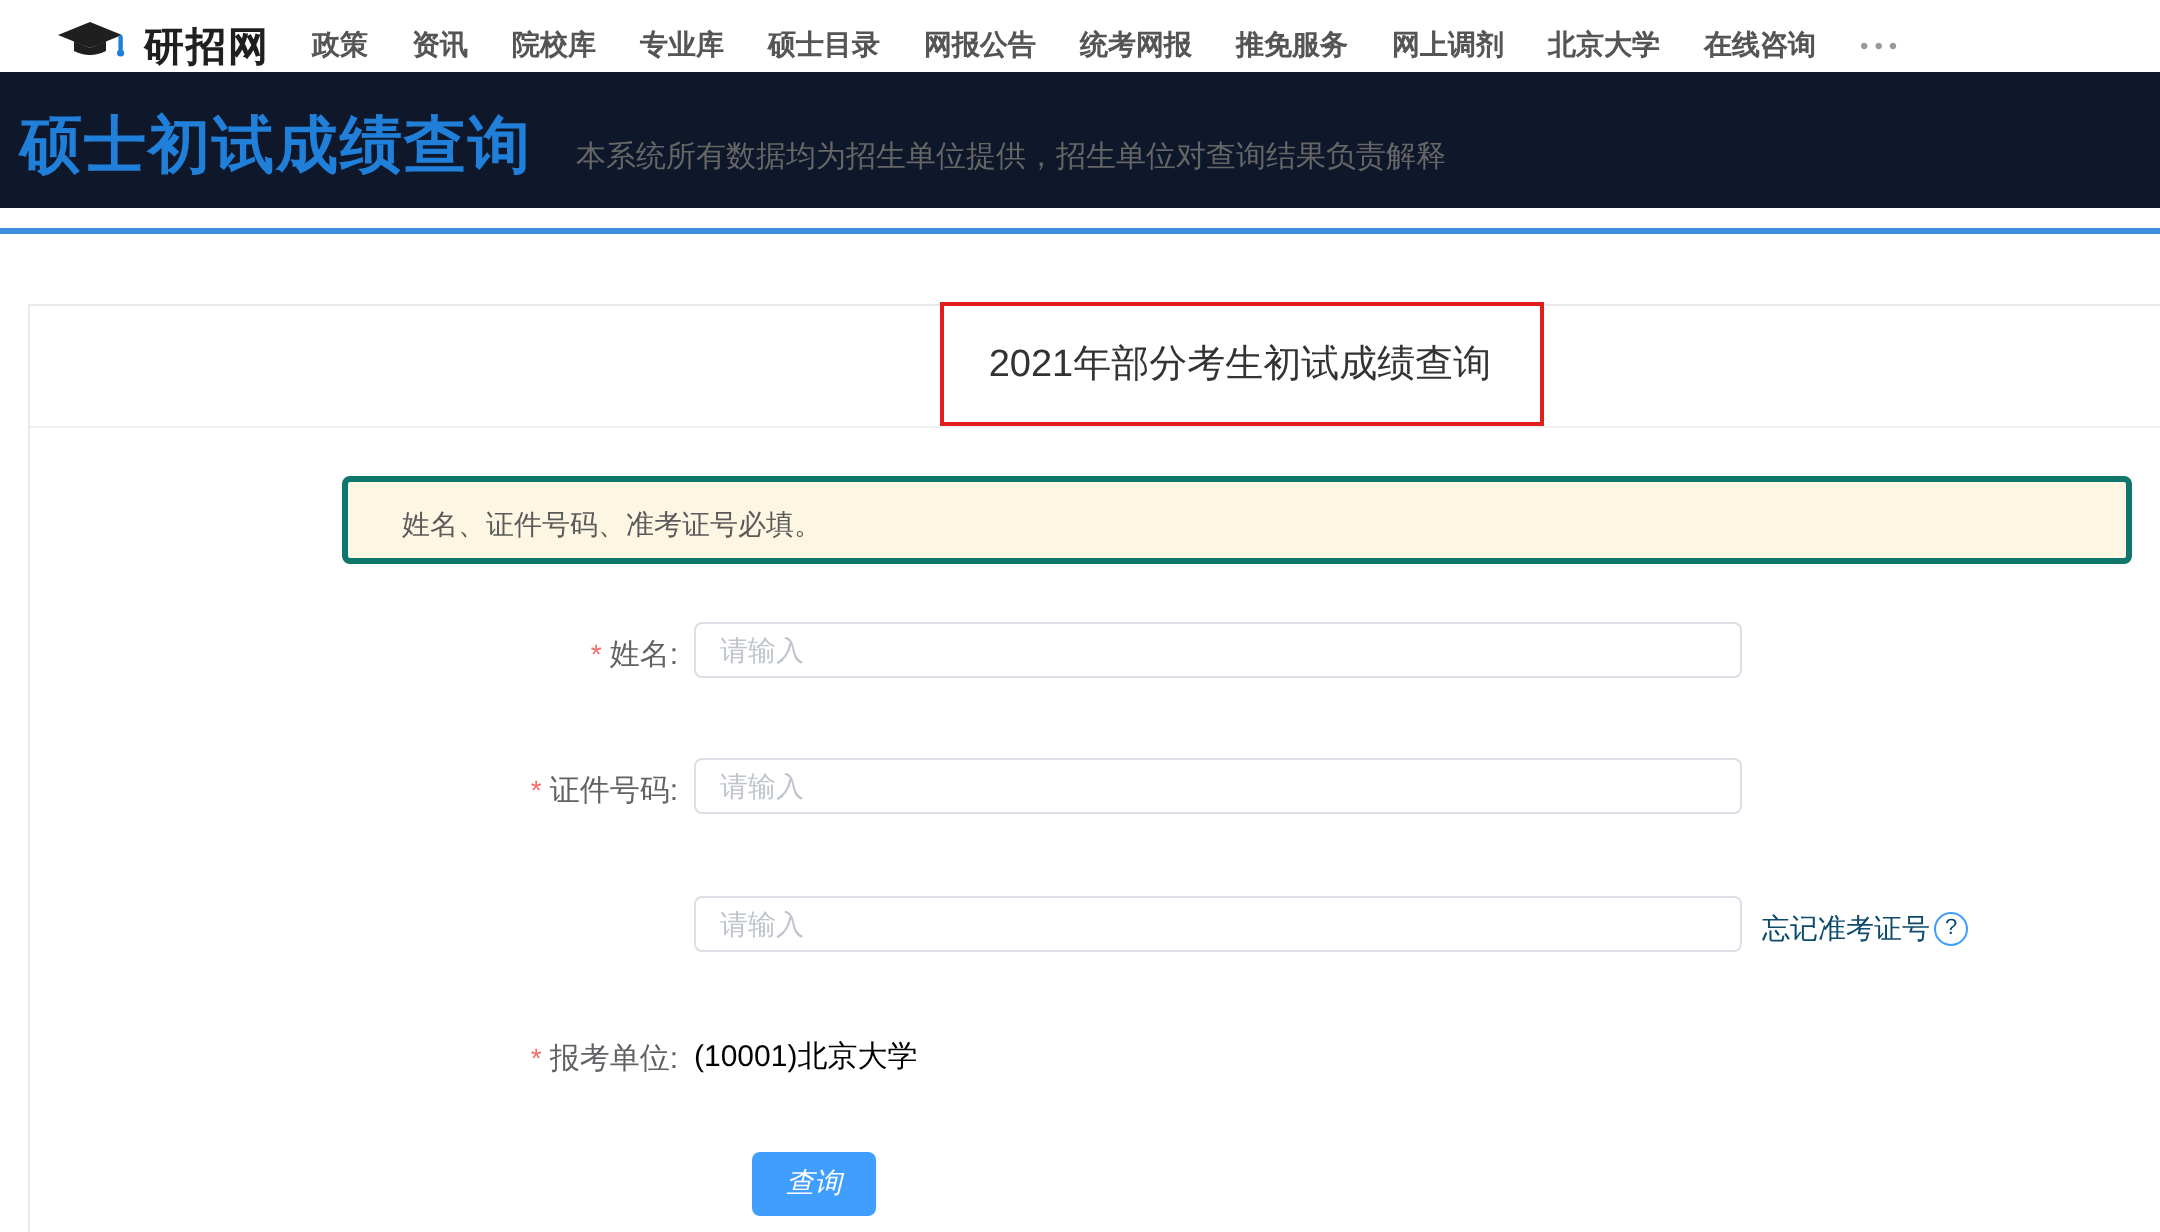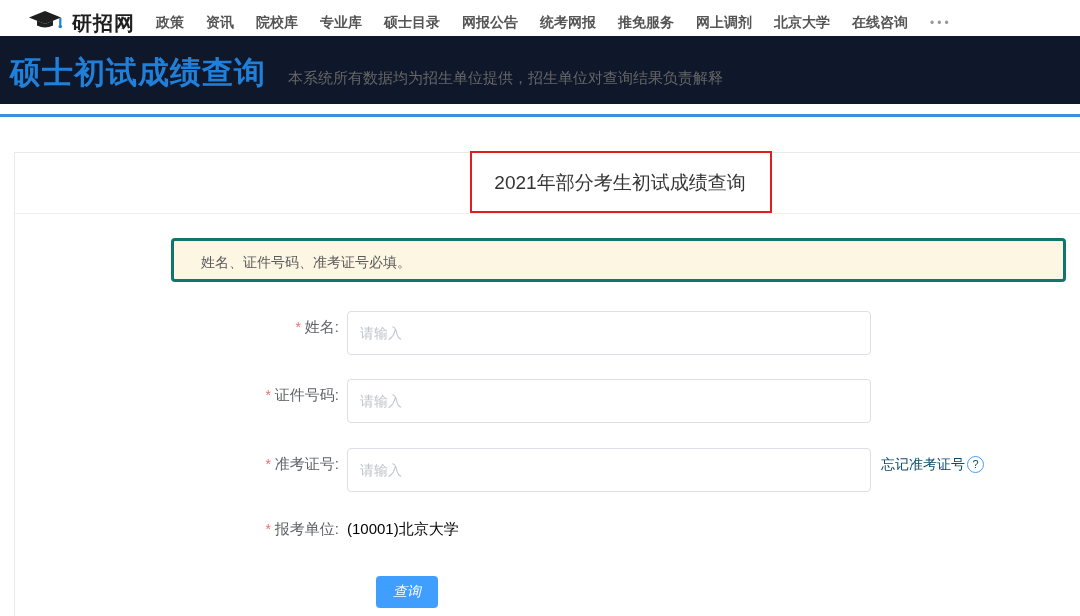--- a/index.html
+++ b/index.html
@@ -33,21 +33,21 @@
   .notice{position:absolute;left:156px;top:85px;width:895px;height:44px;
           background:#FDF6E3;border:3px solid #0f766e;border-radius:4px;box-sizing:border-box;}
   .notice-text{line-height:42px;padding-left:27px;font-size:14px;color:#5a5a5a;}
 
   
   .form-row{position:absolute;left:0;width:100%;height:32px;}
   .row-name{top:158px;} .row-id{top:226px;} .row-ticket{top:295px;} .row-inst{top:360px;}
   .form-label{position:absolute;left:0;width:324px;text-align:right;line-height:32px;
               font-size:15px;color:#606266;}
   .req{color:#F56C6C;margin-right:4px;font-size:14px;}
-  .text-input{position:absolute;left:332px;top:0;width:524px;height:44px;box-sizing:border-box;
+  .text-input{position:absolute;left:332px;top:0;width:524px;height:28px;box-sizing:border-box;
               border:1px solid #dcdfe6;border-radius:4px;padding:0 12px;font-size:14px;color:#606266;
               outline:none;font-family:"Liberation Sans","DejaVu Sans",sans-serif;}
   .text-input::placeholder{color:#c0c4cc;}
   .forgot-link{position:absolute;left:866px;top:0;line-height:32px;font-size:14px;color:#0c4a6e;
                text-decoration:none;cursor:pointer;display:flex;align-items:center;}
   .help-circle{display:inline-block;width:15px;height:15px;border:1px solid #409EFF;border-radius:50%;
                text-align:center;line-height:14px;font-size:11px;margin-left:2px;}
   .inst-value{position:absolute;left:332px;top:0;line-height:32px;font-size:15px;color:#000000;}
 
   .submit-btn{position:absolute;left:361px;top:423px;width:62px;height:32px;background:#409EFF;
@@ -107,21 +107,20 @@
       <div class="form-label"><span class="req">*</span><span>姓名:</span></div>
       <input class="text-input" type="text" placeholder="请输入" style="">
     </div>
 
     <div class="form-row row-id">
       <div class="form-label"><span class="req">*</span><span>证件号码:</span></div>
       <input class="text-input" type="text" placeholder="请输入" style="">
     </div>
 
     <div class="form-row row-ticket">
-      <div class="form-label"><span class="req">*</span><span>准考证号:</span></div>
       <input class="text-input" type="text" placeholder="请输入" style="">
       <a class="forgot-link">
         <span>忘记准考证号</span>
           <span class="help-circle">?</span>
       </a>
     </div>
 
     <div class="form-row row-inst">
       <div class="form-label"><span class="req">*</span><span>报考单位:</span></div>
       <div class="inst-value">(10001)北京大学</div>

